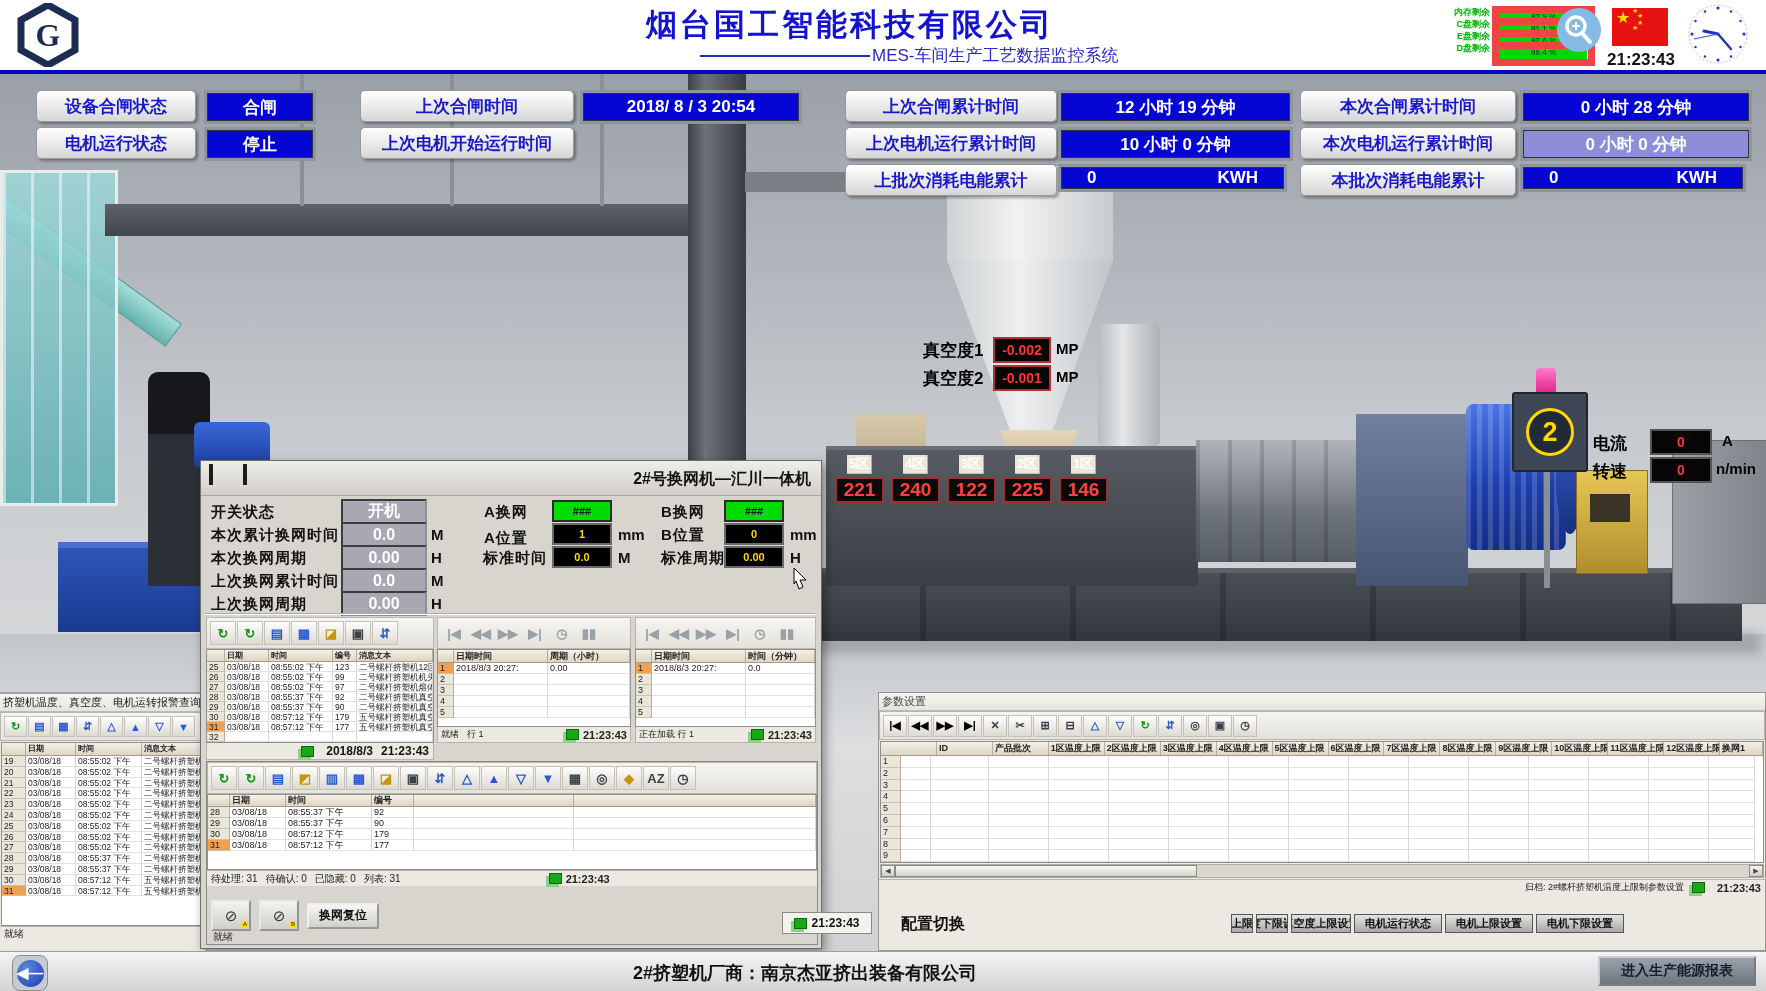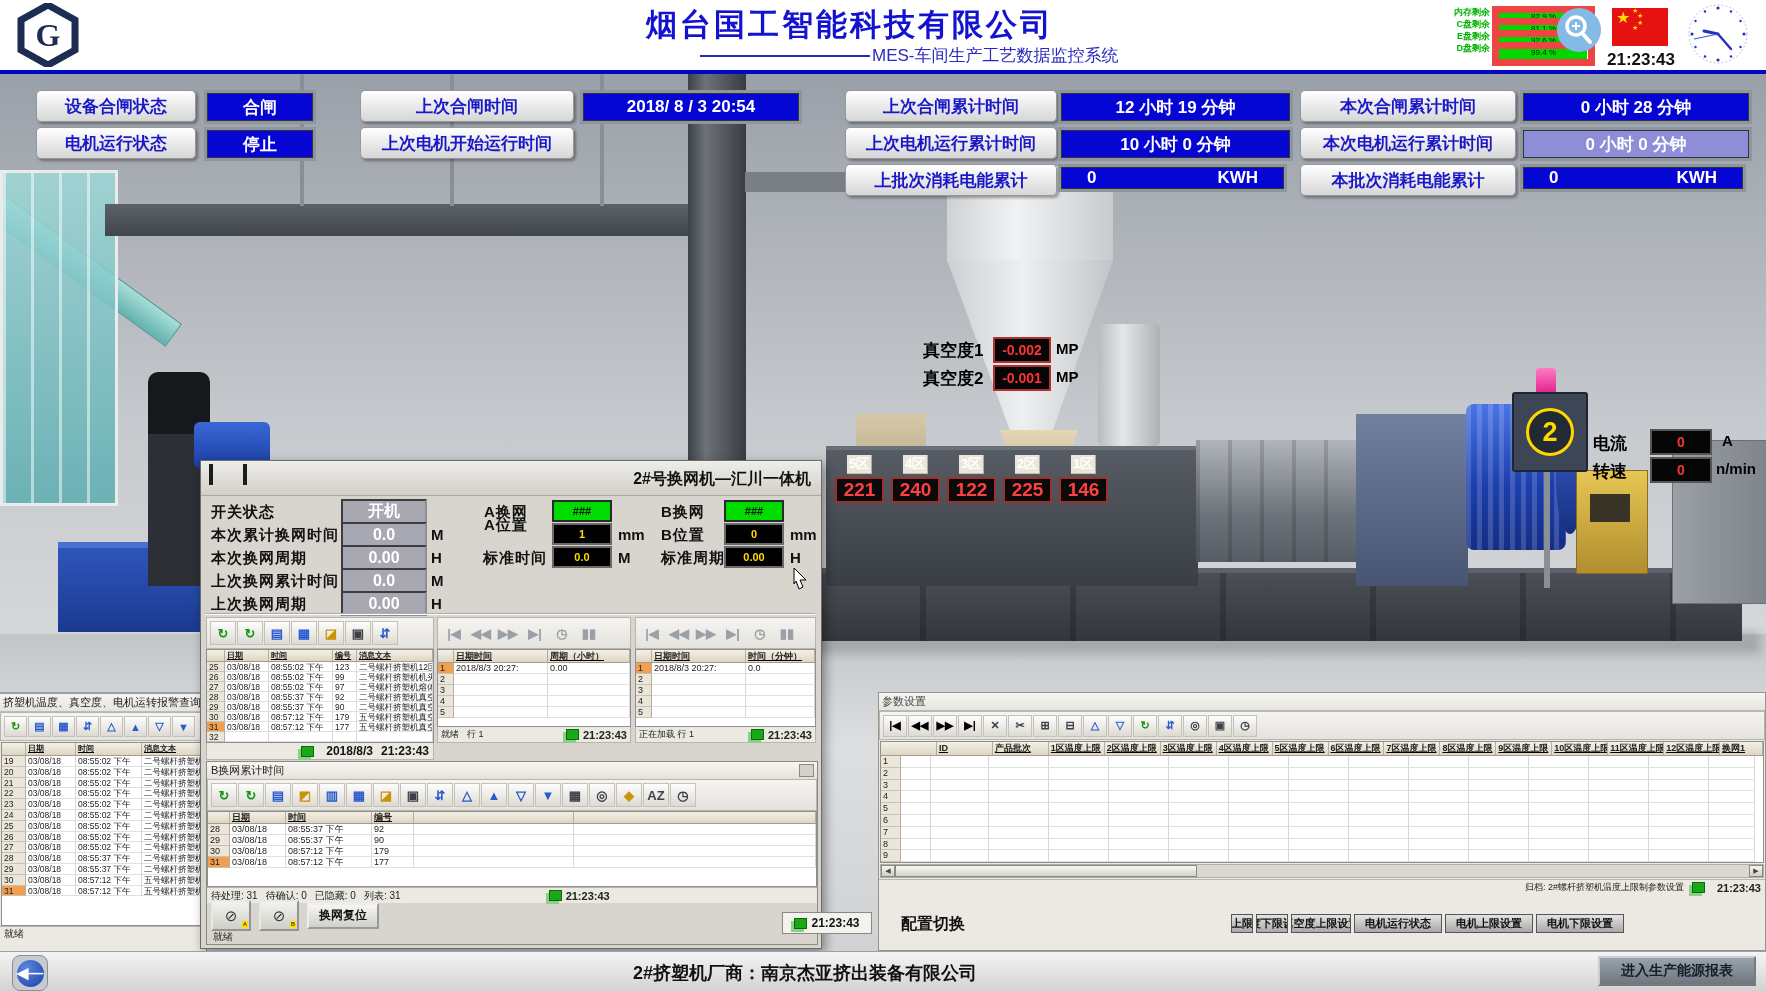--- a/index.html
+++ b/index.html
@@ -131,21 +131,21 @@
   .pcic.teal .scr{background:#0f3a3a;box-shadow:inset 3px 3px 0 #17c8c0;}
   .pcic .bas{width:16px;height:3px;background:#1c1c1c;margin:2px auto 0;}
   .toolbar{background:linear-gradient(#f5f4f1,#e4e2dc);border:1px solid #b8b5ac;
        display:flex;align-items:center;padding:0 3px;gap:1px;overflow:hidden;}
   .icon{display:inline-flex;align-items:center;justify-content:center;
        border:1px solid #c4c1b8;background:linear-gradient(#fdfdfc,#dddad2);
        font-weight:bold;box-sizing:border-box;}
   .ic-g{color:#149414;} .ic-b{color:#2a5ad0;} .ic-y{color:#c8940a;}
   .ic-d{color:#3c4048;} .ic-gray{color:#9aa0a8;}
   .tbl{background:#fff;border:1px solid #8f8f8f;overflow:hidden;position:relative;}
-  .thead{display:flex;background:linear-gradient(#f4f0e4,#ddd6c4);border-bottom:1px solid #a59d8c;text-decoration:underline;}
+  .thead{display:flex;background:linear-gradient(#f4f0e4,#ddd6c4);border-bottom:1px solid #a59d8c;}
   .thead .cell{border-right:1px solid #b5ae9e;padding:0 2px;white-space:nowrap;overflow:hidden;
        box-sizing:border-box;font-weight:bold;color:#222;}
   .trow{display:flex;}
   .tc{border-right:1px solid #d8d8d8;border-bottom:1px solid #e0e0e0;white-space:nowrap;
        overflow:hidden;box-sizing:border-box;padding:0 2px;color:#222;}
   .trow .c0{background:#eae6da;border-right:1px solid #b5ae9e;border-bottom:1px solid #cac2b0;}
   .trow.hl .c0{background:#f0a050;}
   .statusb{background:#ece9e2;border-top:1px solid #b8b5ac;display:flex;align-items:center;
        font-size:10px;color:#222;padding:0 4px;gap:8px;}
   .gicon{display:inline-block;width:11px;height:9px;background:#18a818;border:1px solid #0a6a0a;
@@ -473,21 +473,21 @@
     <div class="punit" style="left:230px;top:88px">H</div>
     <div class="pfl" style="left:10px;top:111px">上次换网累计时间</div>
     <div class="grayv" style="left:140px;top:107px">0.0</div>
     <div class="punit" style="left:230px;top:111px">M</div>
     <div class="pfl" style="left:10px;top:134px">上次换网周期</div>
     <div class="grayv" style="left:140px;top:130px">0.00</div>
     <div class="punit" style="left:230px;top:134px">H</div>
 
     <div class="pfl" style="left:283px;top:42px">A换网</div>
     <div class="greenv" style="left:351px;top:39px">###</div>
-    <div class="pfl" style="left:283px;top:55px">A位置</div>
+    <div class="pfl" style="left:283px;top:68px">A位置</div>
     <div class="blackv" style="left:351px;top:62px">1</div>
     <div class="punit" style="left:417px;top:65px">mm</div>
     <div class="pfl" style="left:282px;top:88px">标准时间</div>
     <div class="blackv" style="left:351px;top:85px">0.0</div>
     <div class="punit" style="left:417px;top:88px">M</div>
 
     <div class="pfl" style="left:460px;top:42px">B换网</div>
     <div class="greenv" style="left:523px;top:39px">###</div>
     <div class="pfl" style="left:460px;top:65px">B位置</div>
     <div class="blackv" style="left:523px;top:62px">0</div>
@@ -681,24 +681,20 @@
       <div class="sfoot">
         <span>正在加载 行 1</span>
         <span style="margin-left:auto;display:flex;align-items:center">
             <span class="gicon"></span>
         <span style="font-size:11px;font-weight:bold">21:23:43</span>
           </span>
       </div>
     </div>
 
     <div id="bwin">
-      <div class="bttl">
-        <span>B换网累计时间</span>
-        <span class="bbtn"></span>
-      </div>
       <div class="toolbar">
           <span class="icon ic-g">↻</span>
           <span class="icon ic-g">↻</span>
           <span class="icon ic-b">▤</span>
           <span class="icon ic-y">◩</span>
           <span class="icon ic-b">▥</span>
           <span class="icon ic-b">▦</span>
           <span class="icon ic-y">◪</span>
           <span class="icon ic-d">▣</span>
           <span class="icon ic-b">⇵</span>

